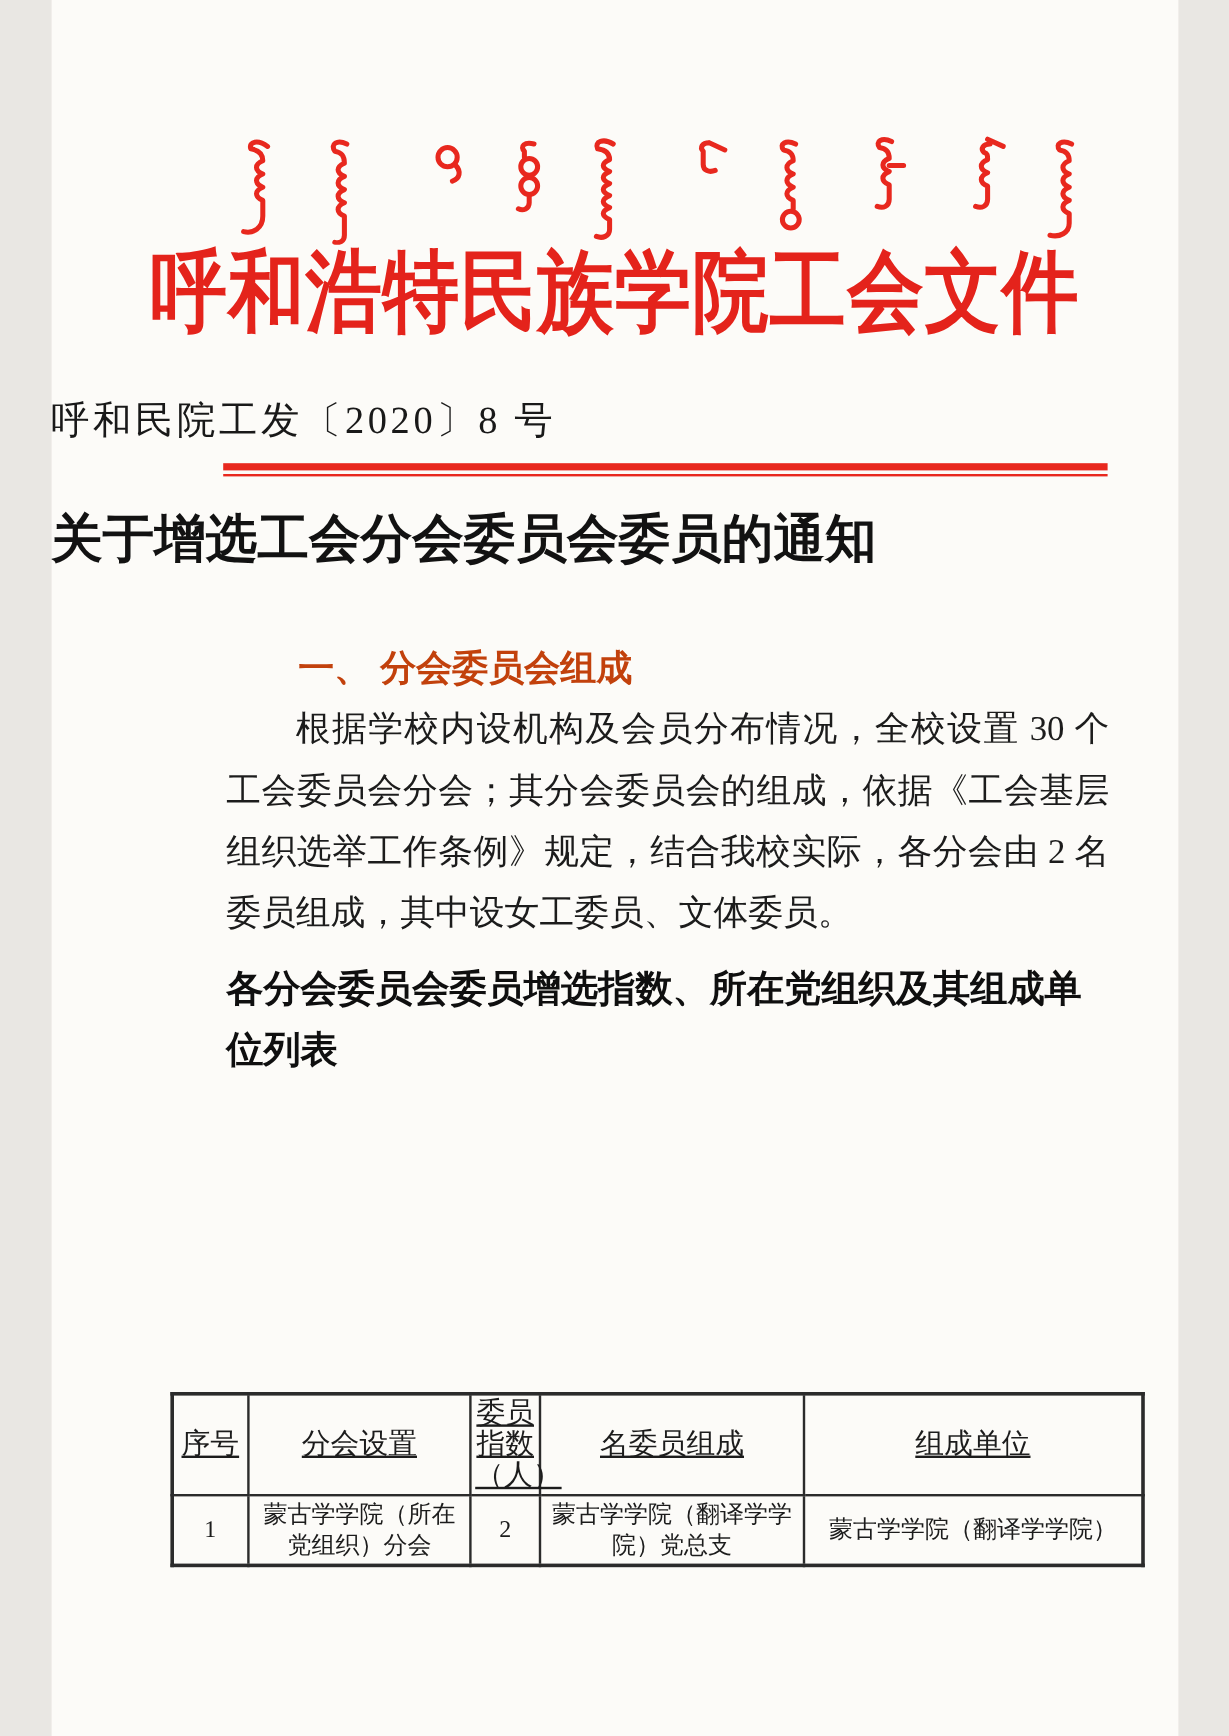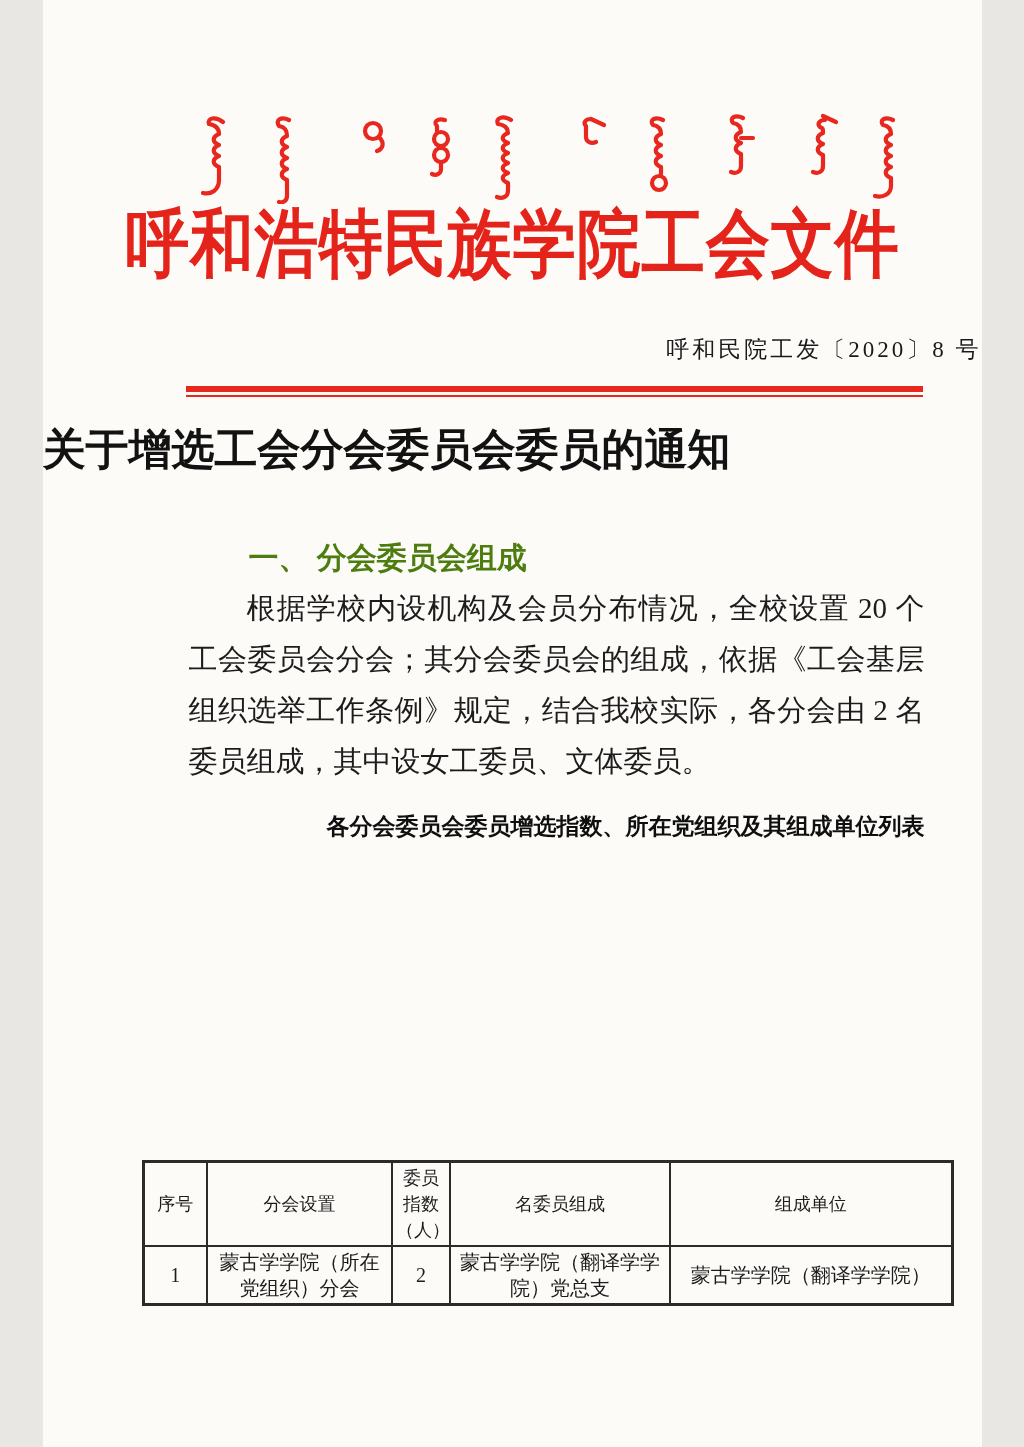--- a/index.html
+++ b/index.html
@@ -29,22 +29,22 @@
     letter-spacing:1px;
     transform:scaleX(0.86);
     transform-origin:center;
     white-space:nowrap;
     font-family:"Liberation Serif","DejaVu Serif",serif;
   }
   
   .doc-number {
     position:absolute; top:332px; left:0;
     width:100%;
-    text-align:right;
-    font-size:23px; line-height:36px;
+    text-align:left;
+    font-size:32px; line-height:36px;
     color:#191919;
     letter-spacing:3px;
   }
   
   .red-rule { position:absolute; top:386px; left:143px; width:737px; }
   .red-rule .thick { height:6px; background:#e8281e; }
   .red-rule .gap   { height:3px; }
   .red-rule .thin  { height:2px; background:#e8281e; }
   
   .notice-title {
@@ -67,30 +67,30 @@
     color:#1c1c1c;
   }
   .body-text p { margin:0; }
   .salutation { text-indent:0; }
   .para { text-indent:2em; }
   .section-heading {
     text-indent:2em;
     font-family:"Liberation Sans","DejaVu Sans",sans-serif;
     font-weight:bold;
     font-size:30px;
-    color:#4d7c0f;
+    color:#c2410c;
     margin-top:10px !important;
   }
   .table-caption {
     margin-top:14px !important;
-    text-align:right;
+    text-align:left;
     text-indent:0;
-    font-family:Liberation Serif, serif;
+    font-family:Liberation Mono, monospace;
     font-weight:bold;
-    font-size:23px;
+    font-size:31px;
     color:#0f0f0f;
   }
   
   table.committee {
     position:absolute; top:1160px; left:99px;
     width:809px;
     border-collapse:collapse;
     table-layout:fixed;
     font-size:20px;
     color:#1c1c1c;
@@ -98,21 +98,21 @@
   }
   table.committee th, table.committee td {
     border:2px solid #2b2b2b;
     text-align:center;
     vertical-align:middle;
     font-weight:normal;
     padding:2px 3px;
     line-height:26px;
   }
   table.committee { border:3px solid #2b2b2b; }
-  tr.head th { height:84px; font-size:18px; }
+  tr.head th { height:84px; font-size:24px;text-decoration:underline; }
   tr.data td { height:58px; }
   col.c-index  { width:64px; }
   col.c-branch { width:185px; }
   col.c-quota  { width:58px; }
   col.c-party  { width:220px; }
   col.c-unit   { width:282px; }
   th.quota-head { line-height:24px; padding:2px 0; }
 </style>
 </head>
 <body>
@@ -158,21 +158,21 @@
   <div class="red-rule">
     <div class="thick"></div>
     <div class="gap"></div>
     <div class="thin"></div>
   </div>
 
   <div class="notice-title">关于增选工会分会委员会委员的通知</div>
 
   <div class="body-text">
     <p class="section-heading">一、 分会委员会组成</p>
-    <p class="para">根据学校内设机构及会员分布情况，全校设置 20 个工会委员会分会；其分会委员会的组成，依据《工会基层组织选举工作条例》规定，结合我校实际，各分会由 2 名委员组成，其中设女工委员、文体委员。</p>
+    <p class="para">根据学校内设机构及会员分布情况，全校设置 30 个工会委员会分会；其分会委员会的组成，依据《工会基层组织选举工作条例》规定，结合我校实际，各分会由 2 名委员组成，其中设女工委员、文体委员。</p>
     <p class="table-caption">各分会委员会委员增选指数、所在党组织及其组成单位列表</p>
   </div>
 
   <table class="committee">
     <colgroup>
       <col class="c-index">
         <col class="c-branch">
         <col class="c-quota">
         <col class="c-party">
         <col class="c-unit">

